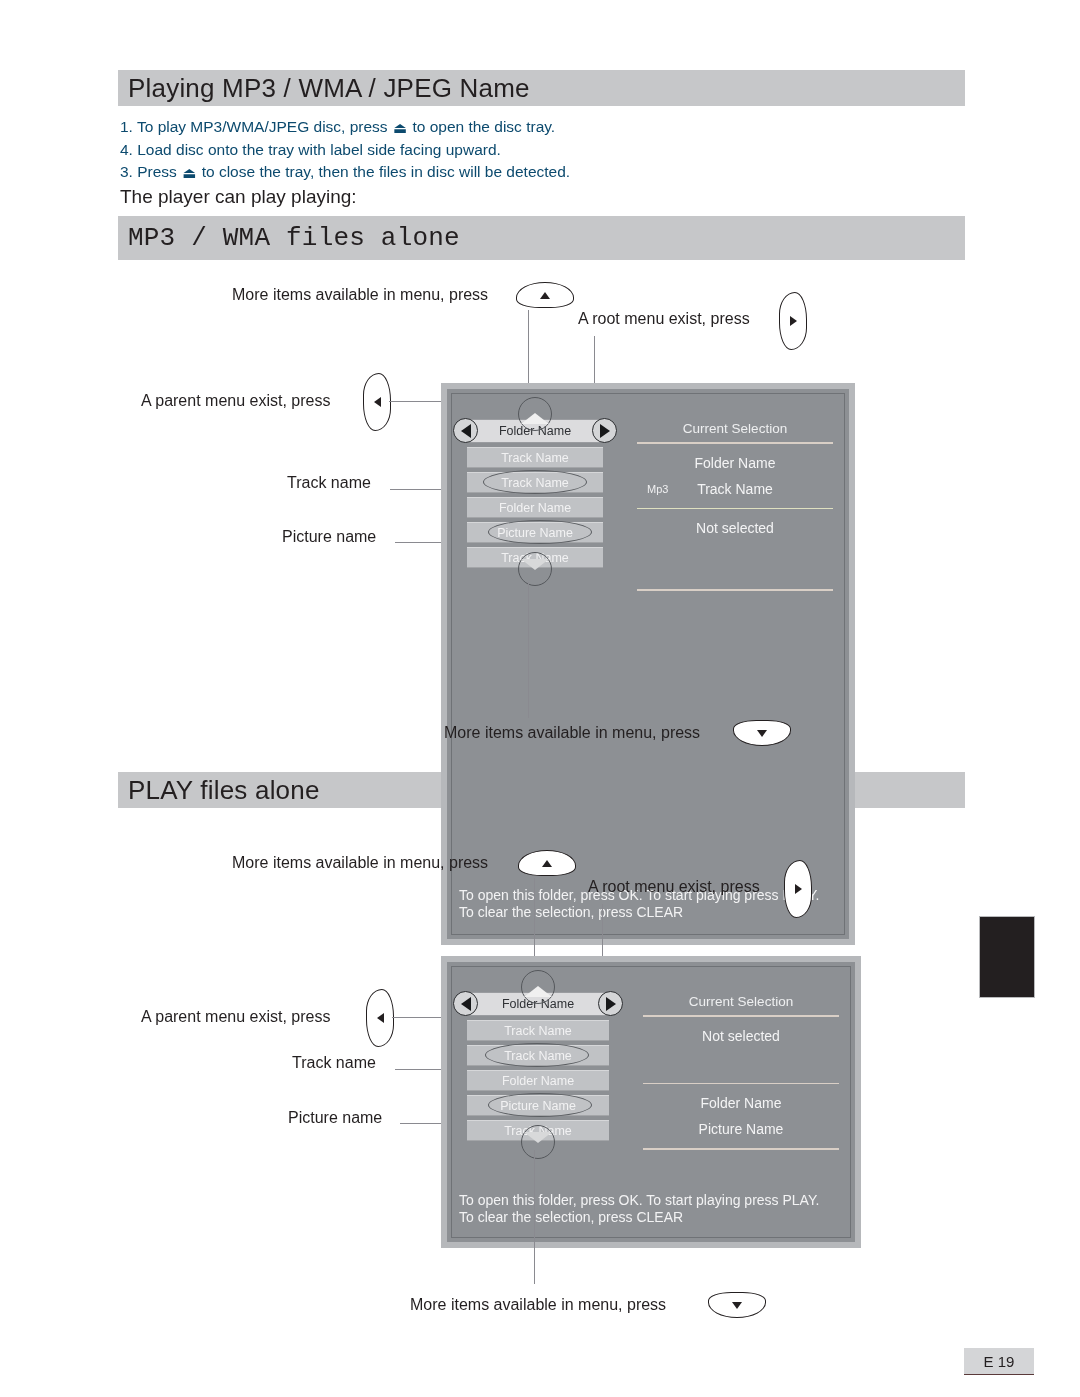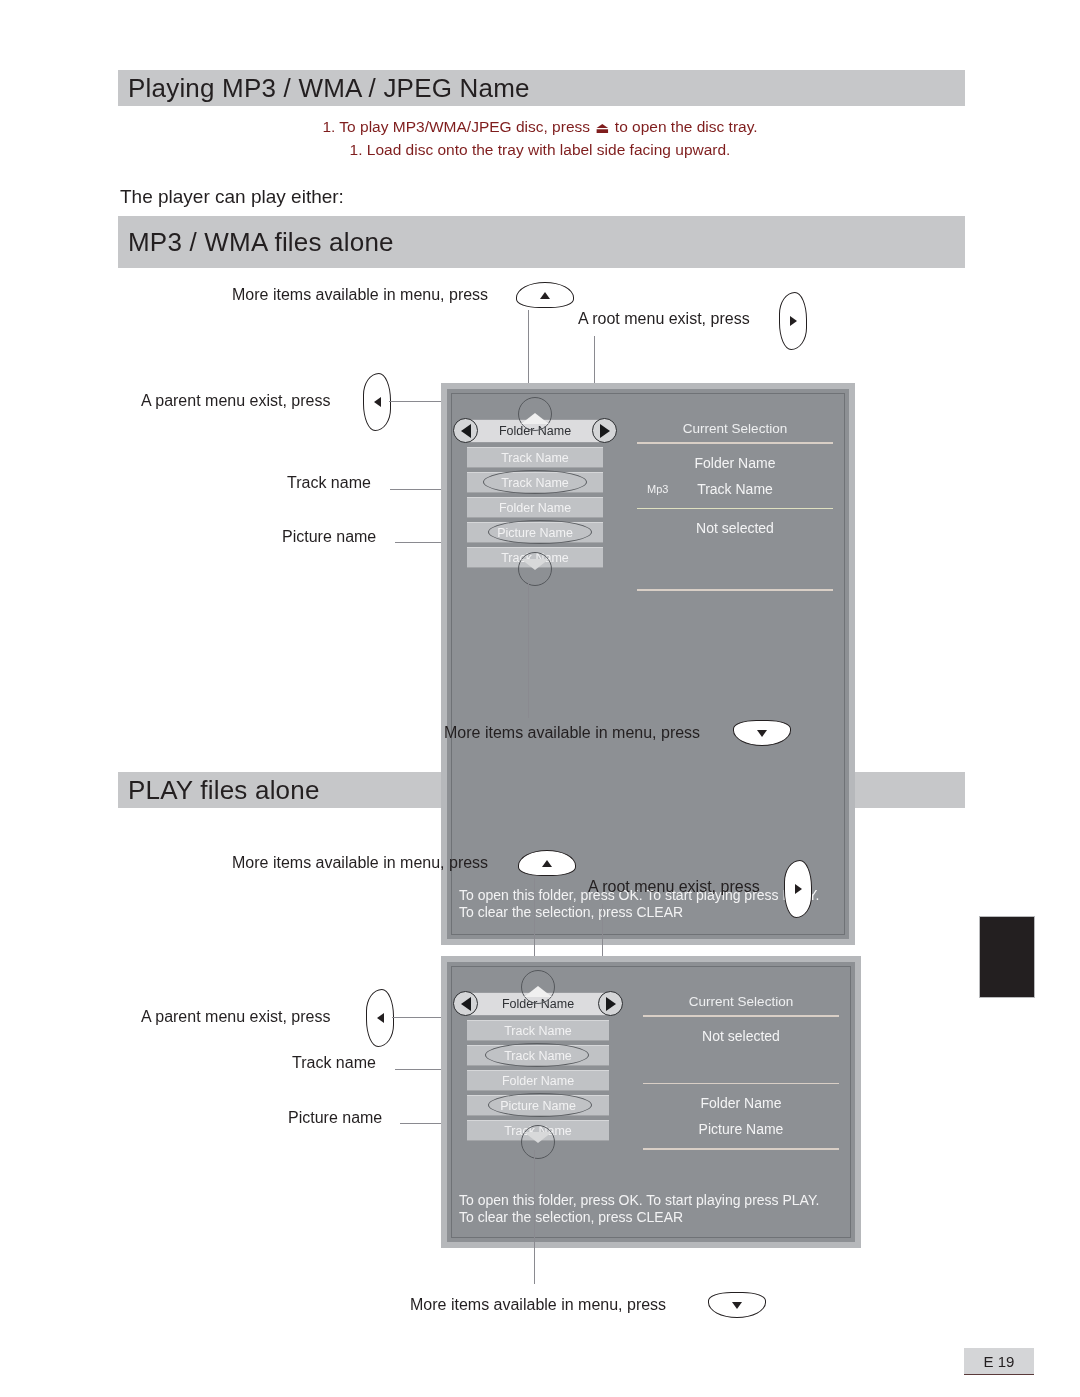--- a/index.html
+++ b/index.html
@@ -26,33 +26,32 @@
     align-items: center;
   }
   .band-title {
     font-size: 26px;
     letter-spacing: 0.2px;
     color: #231f20;
     padding-left: 10px;
     font-weight: normal;
   }
   #band-main  { top: 70px;  height: 36px; }
-  #band-mp3   { top: 216px; height: 52px; }
+  #band-mp3   { top: 216px; height: 44px; font-family: Liberation Mono, monospace; }
   #band-jpeg  { top: 772px; height: 36px; }
 
   
   .steps {
     position: absolute;
     left: 120px;
     top: 116px;
     width: 840px;
     font-size: 15.5px;
     line-height: 22.5px;
-    color: #7f1d1d;
-    text-align: center;
+    color: #0c4a6e;
   }
   .steps .step { white-space: nowrap; }
   .eject {
     display: inline-block;
     font-size: 15px;
     line-height: 15px;
     vertical-align: -1px;
     padding: 0 1px;
   }
   .subhead {
@@ -283,24 +282,29 @@
 <div class="band" id="band-main">
   <span class="band-title">Playing MP3 / WMA / JPEG Name</span>
 </div>
 
 <div class="steps">
   <div class="step">
     <span>1. To play MP3/WMA/JPEG disc, press</span>
     <span class="eject">⏏</span>
     <span>to open the disc tray.</span>
   </div>
-  <div class="step">1. Load disc onto the tray with label side facing upward.</div>
+  <div class="step">4. Load disc onto the tray with label side facing upward.</div>
+  <div class="step">
+    <span>3. Press</span>
+    <span class="eject">⏏</span>
+    <span>to close the tray, then the files in disc will be detected.</span>
+  </div>
 </div>
 
-<div class="subhead">The player can play either:</div>
+<div class="subhead">The player can play playing:</div>
 
 <div class="band" id="band-mp3">
   <span class="band-title">MP3 / WMA files alone</span>
 </div>
 
 <div class="band" id="band-jpeg">
   <span class="band-title">PLAY files alone</span>
 </div>
 
 <div class="diagram" id="diagram-mp3">

